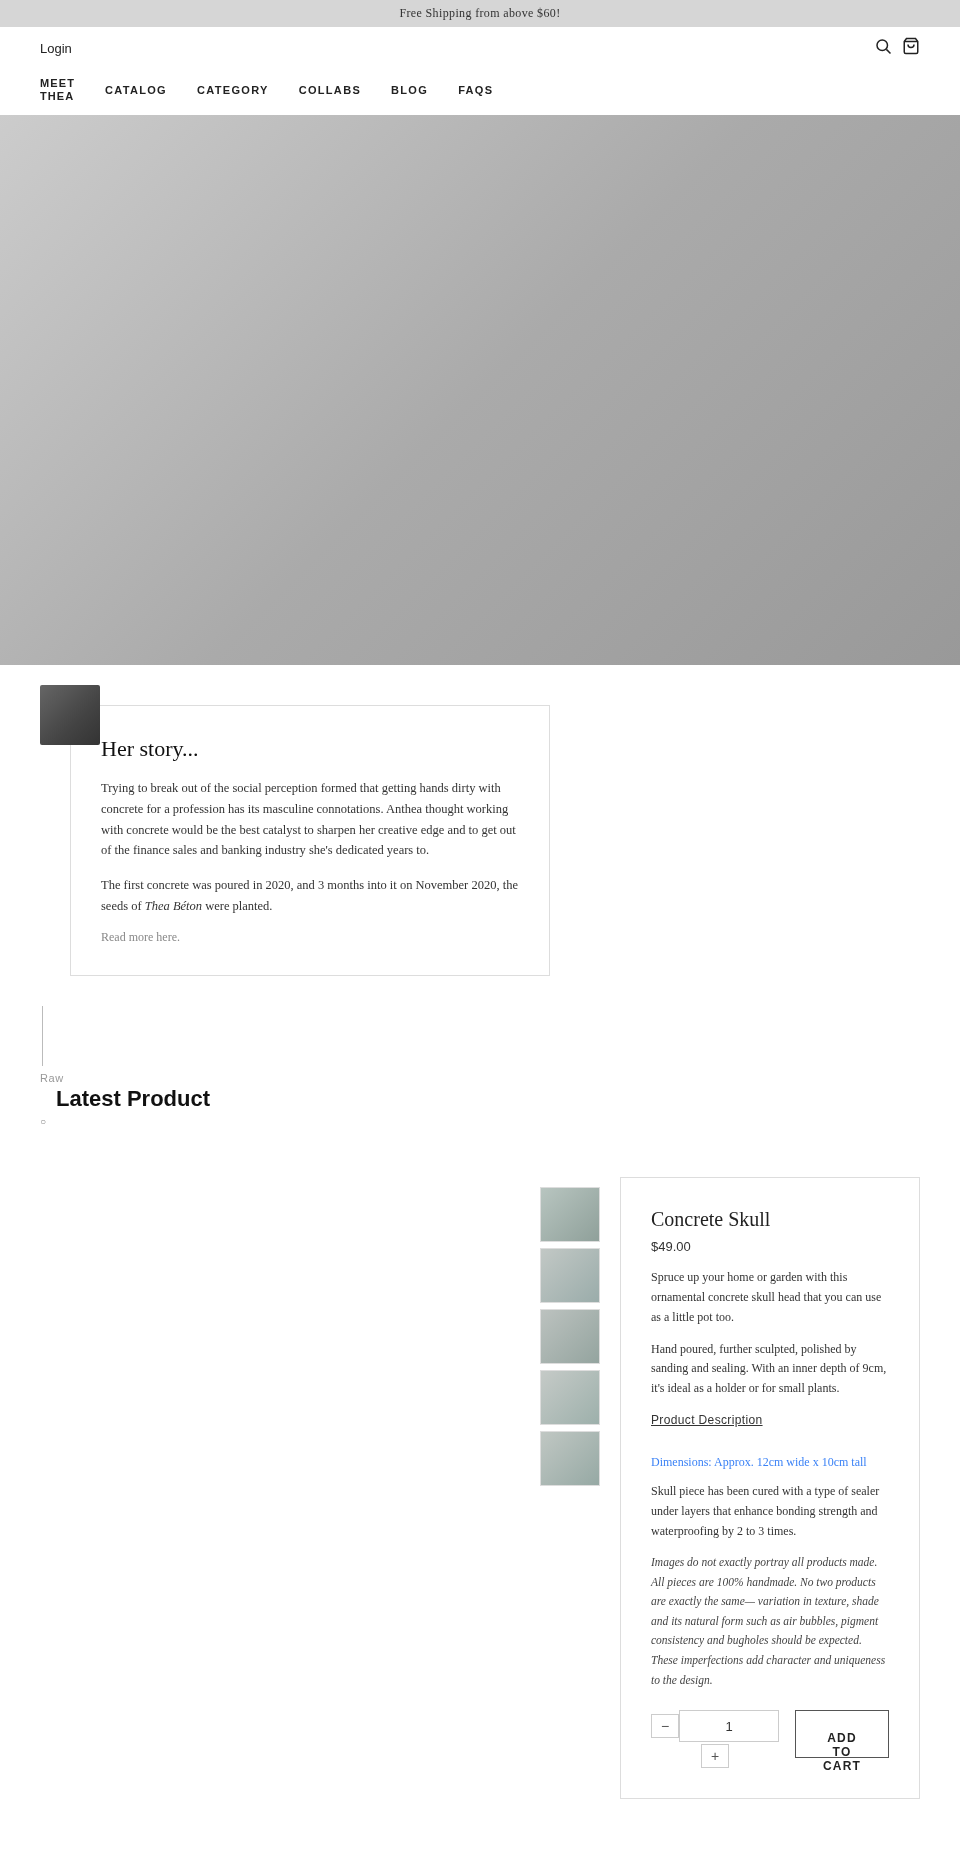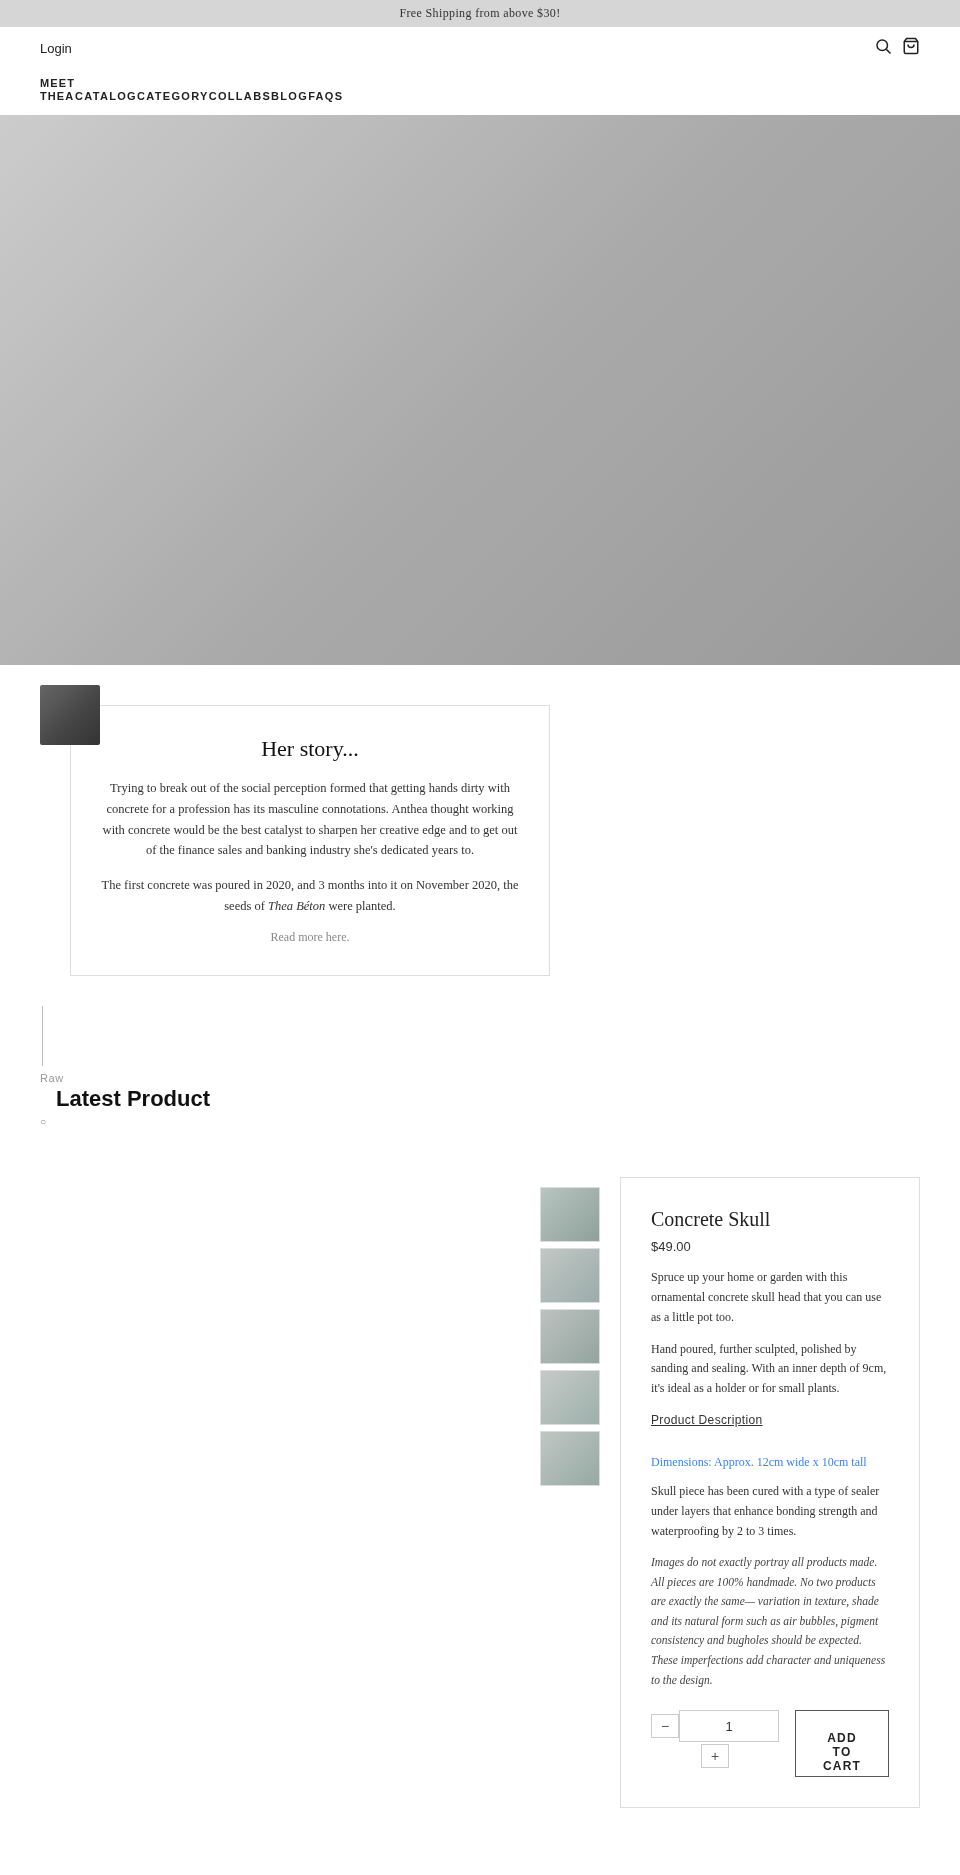--- a/index.html
+++ b/index.html
@@ -42,22 +42,23 @@
     }
     .header-icon {
       cursor: pointer;
       font-size: 16px;
       color: #222;
     }
 
     
     .nav {
       display: flex;
-      align-items: flex-end;
+      align-items: center;
       padding: 8px 40px 12px 40px;
+      gap: 30px;
     }
     .nav-item {
       font-family: Arial, sans-serif;
       font-size: 11px;
       font-weight: bold;
       letter-spacing: 0.12em;
       text-transform: uppercase;
       color: #222;
       cursor: pointer;
       text-decoration: none;
@@ -103,21 +104,20 @@
       width: 100%;
       height: 100%;
       background: linear-gradient(135deg, #666 0%, #444 60%, #333 100%);
     }
     .story-card {
       border: 1px solid #ddd;
       margin-left: 30px;
       margin-top: 10px;
       padding: 30px 30px 30px 30px;
       max-width: 480px;
-      text-align: center;
     }
     .story-title {
       font-family: 'Georgia', serif;
       font-size: 22px;
       font-weight: normal;
       margin-bottom: 16px;
       color: #111;
     }
     .story-body {
       font-size: 12.5px;
@@ -300,39 +300,39 @@
       background: #fff;
       padding: 20px 22px;
       font-family: Arial, sans-serif;
       font-size: 12px;
       font-weight: bold;
       letter-spacing: 0.1em;
       color: #222;
       cursor: pointer;
       text-transform: uppercase;
       white-space: nowrap;
-      height: 67px;
+      height: 48px;
     }
 
     .qty-row {
       display: flex;
       align-items: center;
     }
     .qty-below-row {
       display: flex;
       justify-content: flex-start;
       margin-top: 2px;
     }
 
   </style>
 </head>
 <body>
 
 <div class="top-banner">
-  <span>Free Shipping from above $30!</span>
+  <span>Free Shipping from above $60!</span>
 </div>
 
 <div class="header">
   <div class="header-left">
     <a class="login-link">Login</a>
   </div>
   <div class="header-icons">
     <span class="header-icon">
       <svg width="18" height="18" viewBox="0 0 24 24" fill="none" stroke="#222" stroke-width="2">
         <circle cx="11" cy="11" r="7"></circle>

